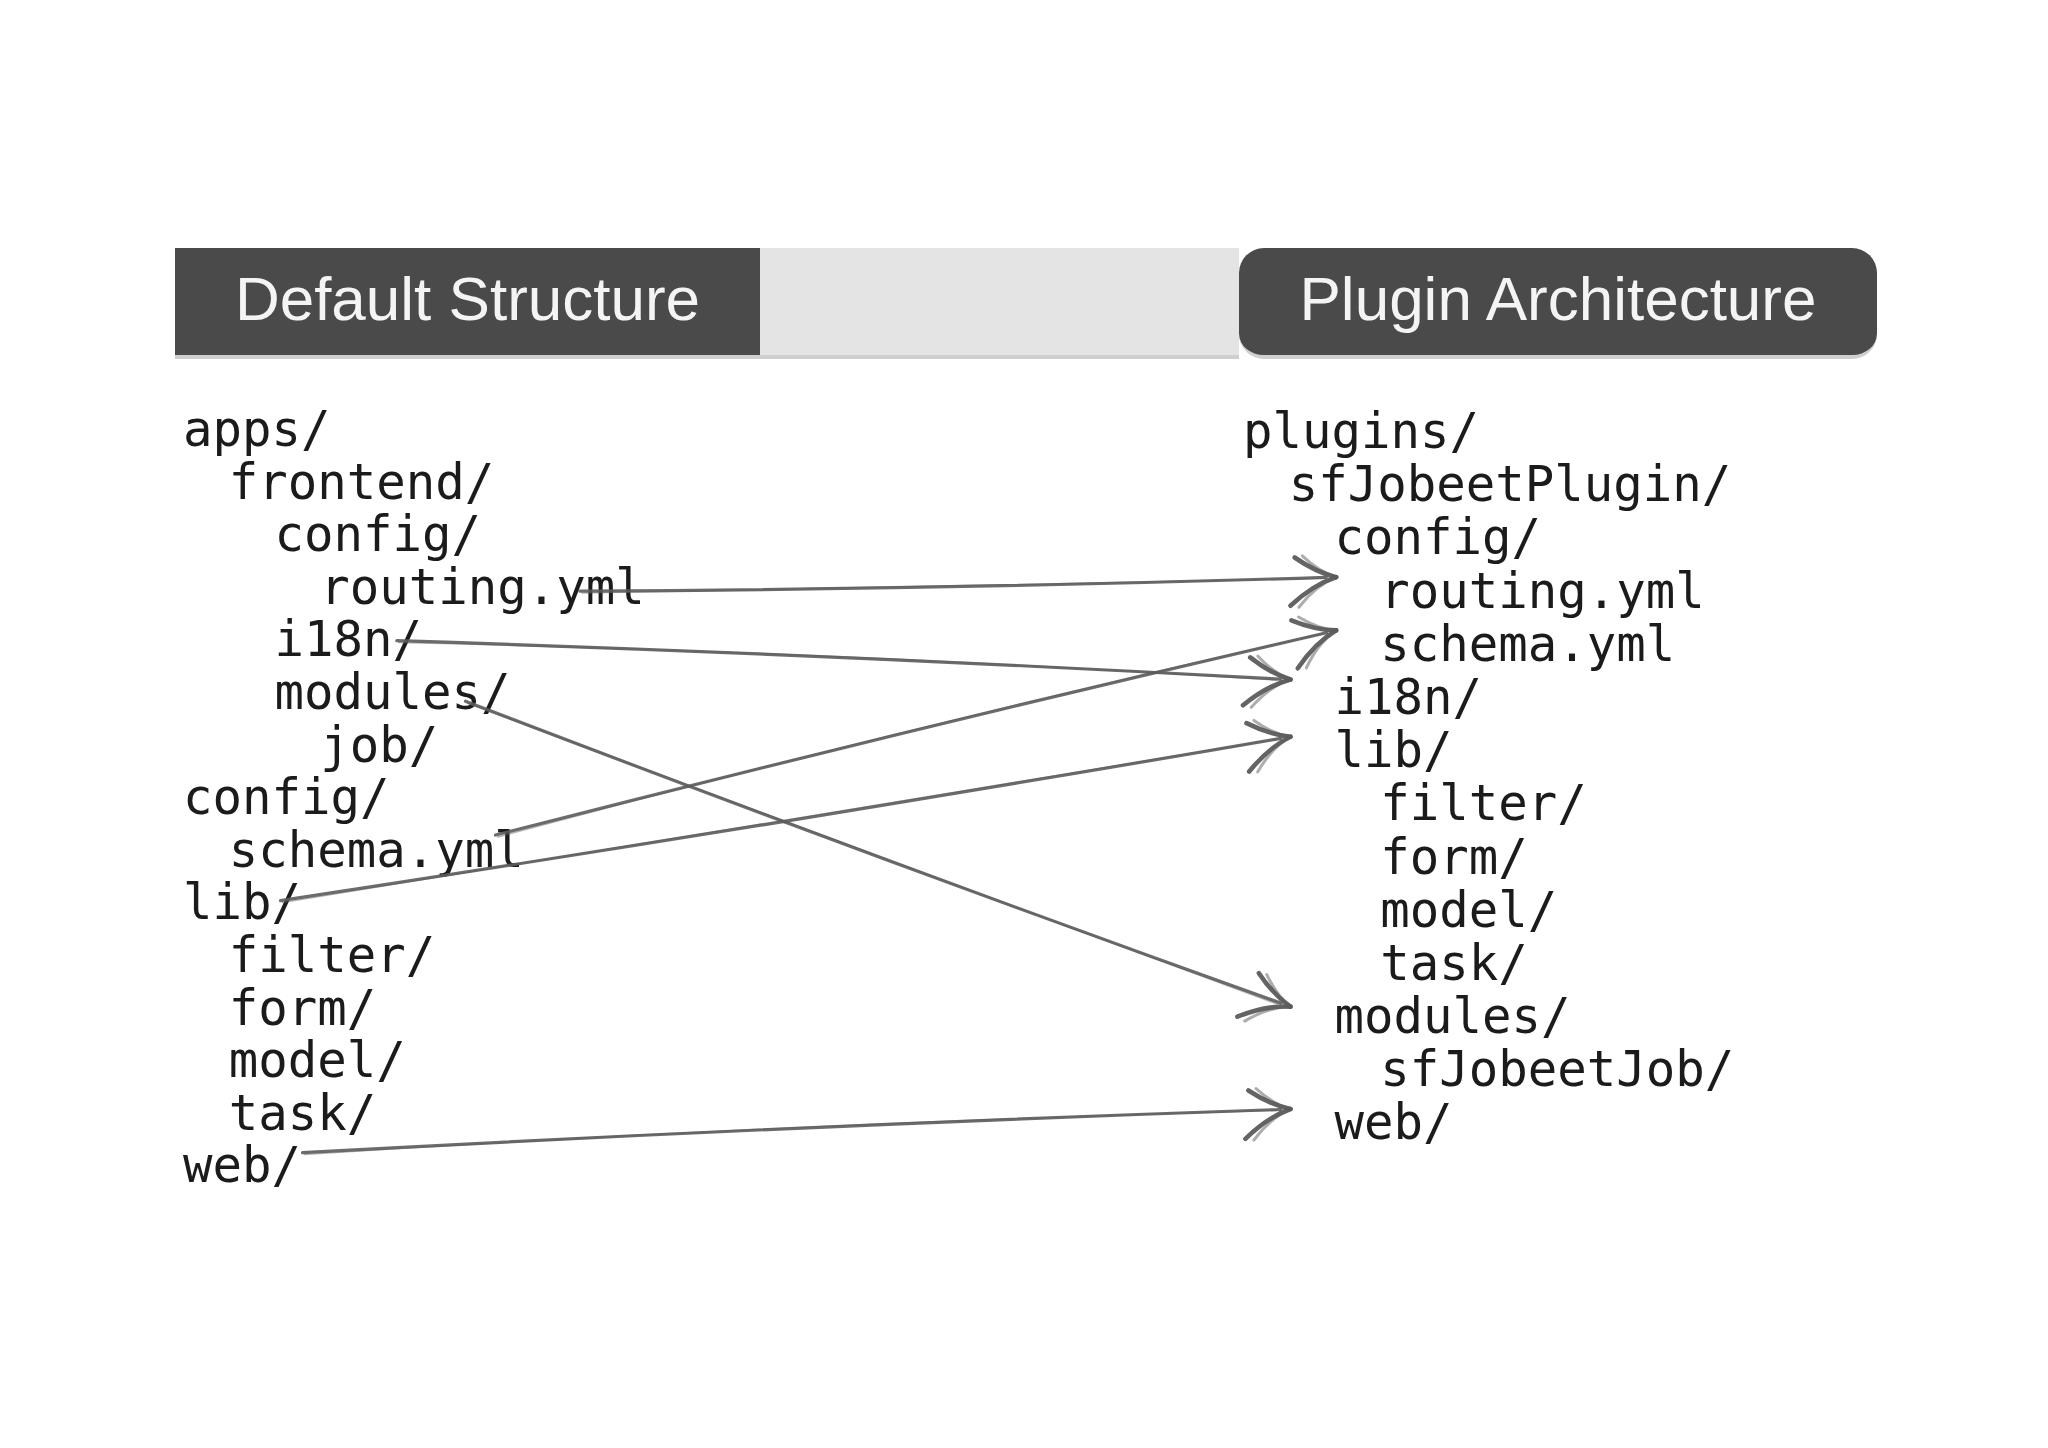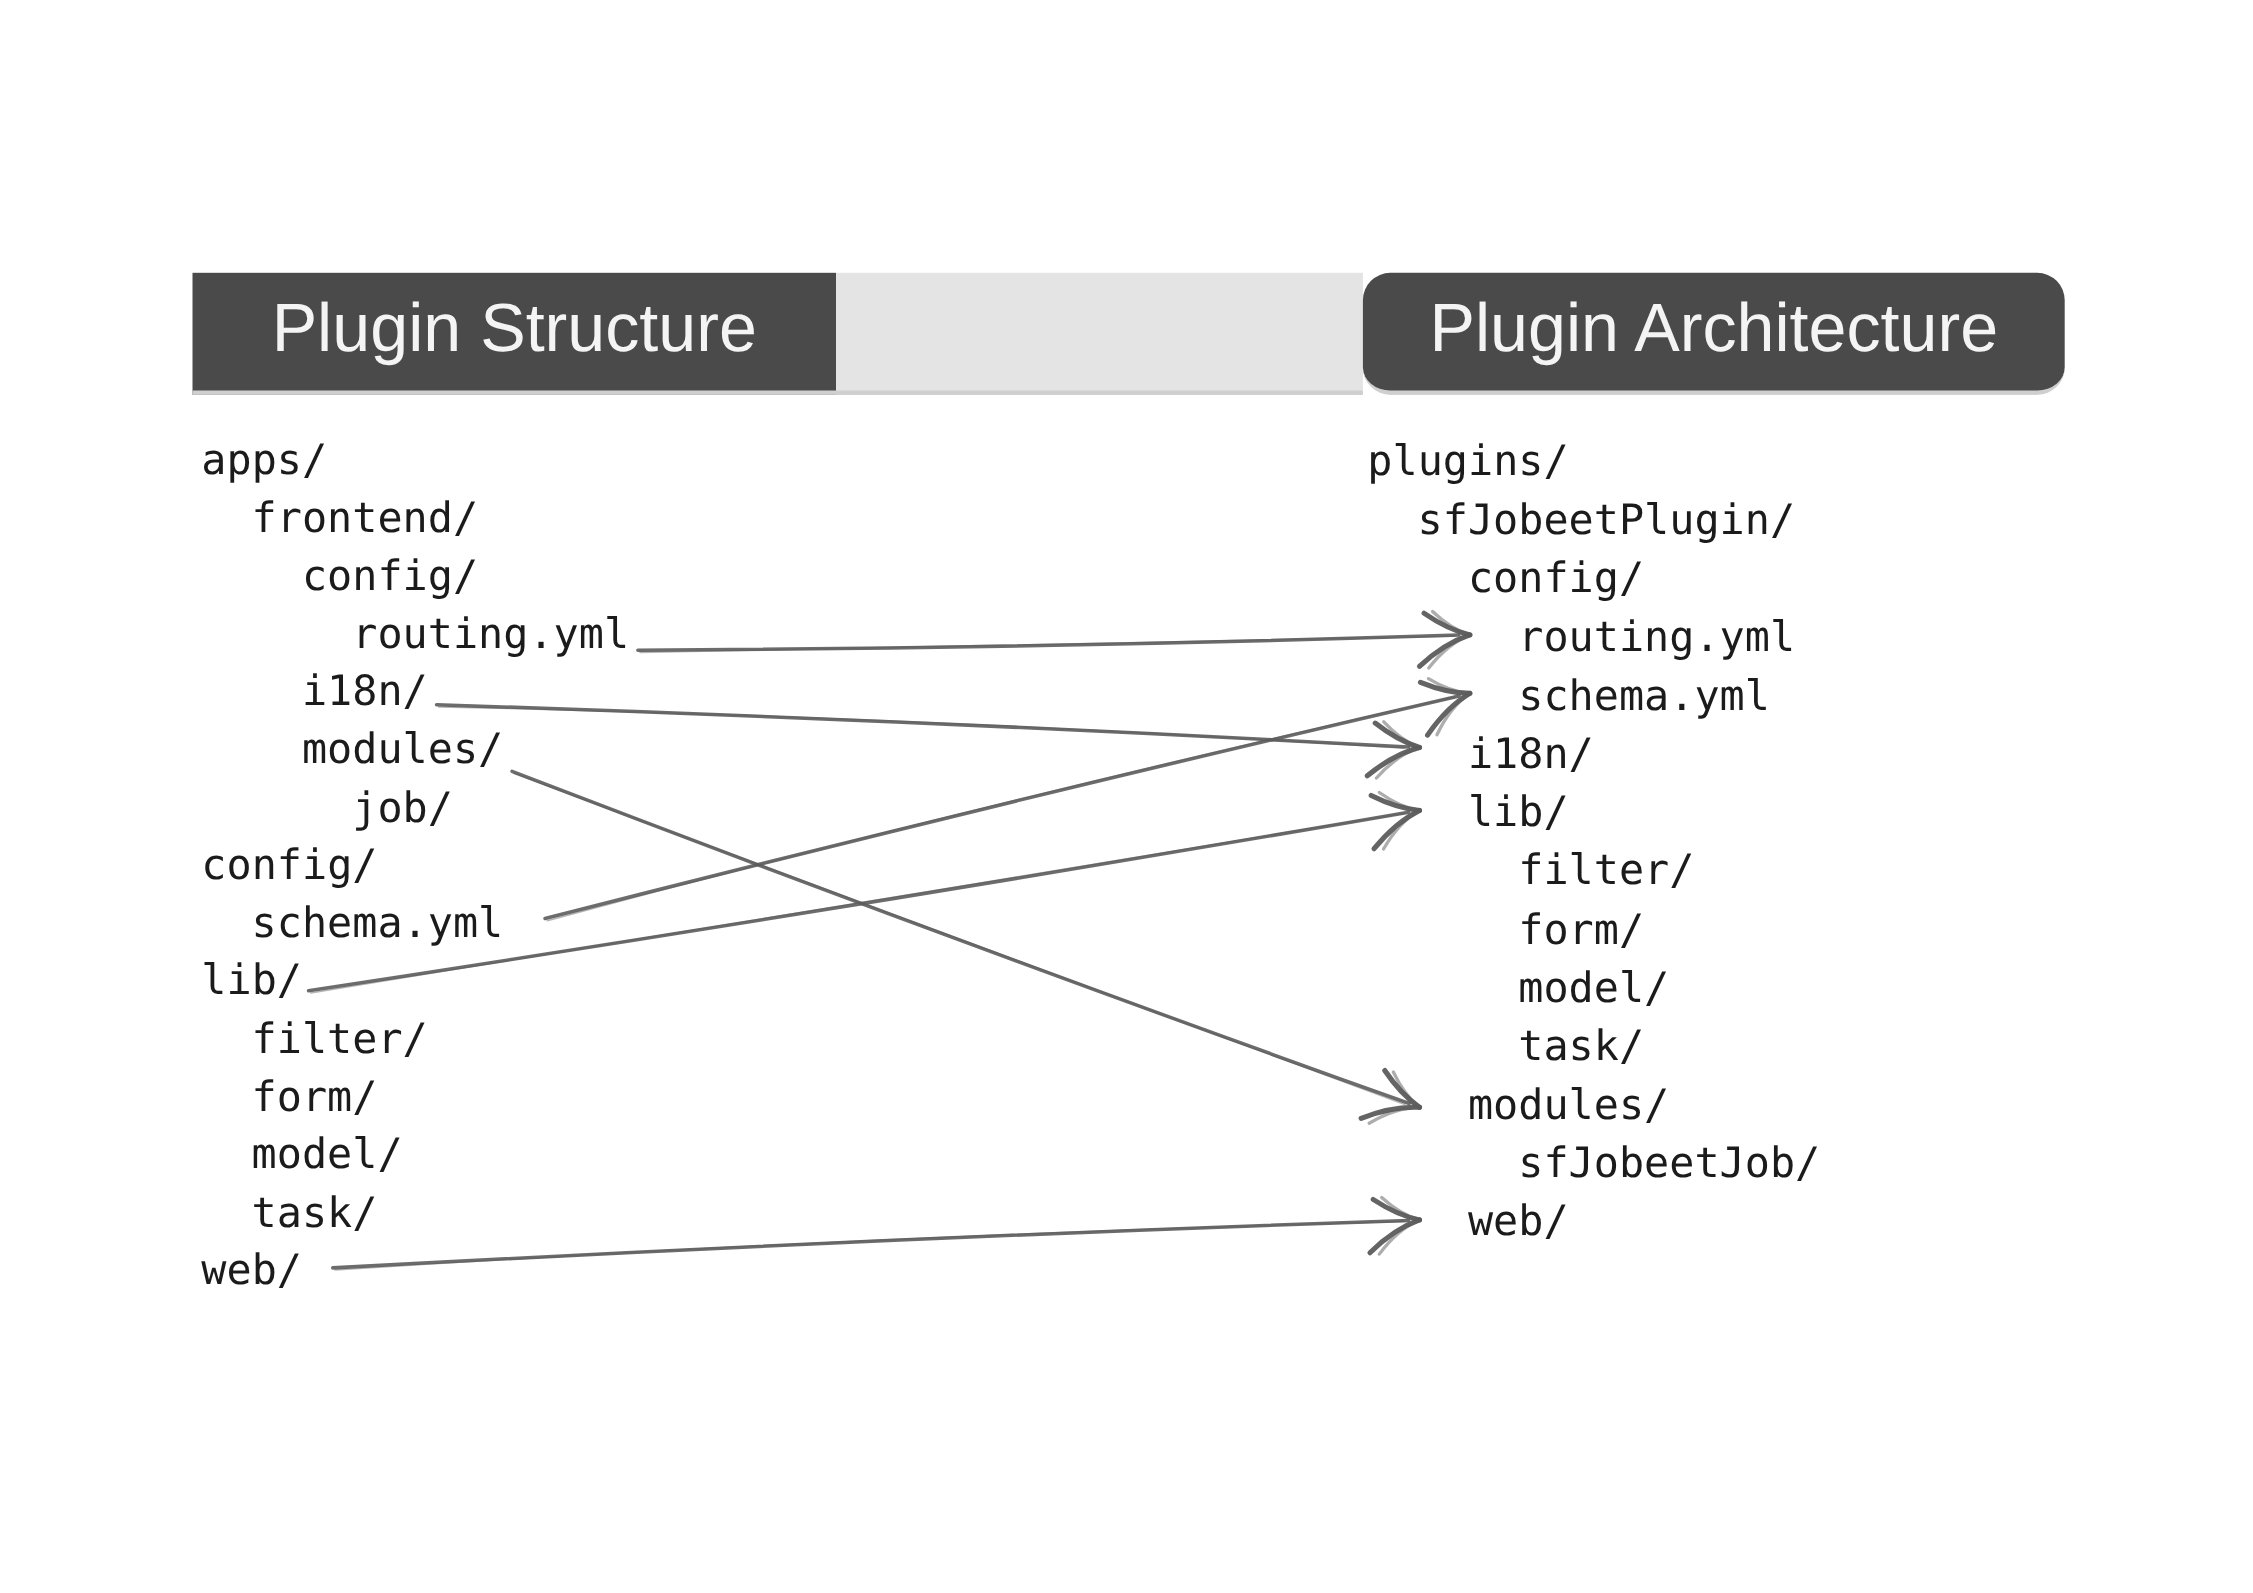--- a/index.html
+++ b/index.html
@@ -15,35 +15,35 @@
   .hdr-mid{background:#e4e4e4;}
   .hdr-title{
     color:#f4f4f4;font-size:62px;font-weight:400;letter-spacing:0px;
     white-space:nowrap;line-height:1;padding-bottom:6px;
   }
   #bar-left{left:175px;width:585px;}
   #bar-mid{left:760px;width:479px;}
   #bar-right{left:1239px;width:638px;border-radius:25px;}
   .tree{
     position:absolute;font-family:"DejaVu Sans Mono",monospace;
-    font-size:38px;color:#1b1b1b;white-space:pre;
+    font-size:49px;color:#1b1b1b;white-space:pre;margin-top:12px;
   }
   #left-tree{left:183px;top:392px;}
   #left-tree .tree-row{height:52.6px;line-height:52.6px;}
   #right-tree{left:1243px;top:393px;}
   #right-tree .tree-row{height:53.2px;line-height:53.2px;}
   .tree-label{display:inline-block;}
   #arrows-svg{position:absolute;left:0;top:0;pointer-events:none;}
 </style>
 </head>
 <body>
 
 <div id="canvas">
   <div id="bar-left" class="hdr hdr-dark">
-    <span class="hdr-title">Plugin Structure</span>
+    <span class="hdr-title">Default Structure</span>
   </div>
   <div id="bar-mid" class="hdr hdr-mid"></div>
   <div id="bar-right" class="hdr hdr-dark">
     <span class="hdr-title">Plugin Architecture</span>
   </div>
 
   <div id="left-tree" class="tree"><div class="tree-row" style="padding-left: 0px;"><span class="tree-label" style="color: rgb(27, 27, 27);">apps/</span></div><div class="tree-row" style="padding-left: 45.74px;"><span class="tree-label" style="color: rgb(27, 27, 27);">frontend/</span></div><div class="tree-row" style="padding-left: 91.48px;"><span class="tree-label" style="color: rgb(27, 27, 27);">config/</span></div><div class="tree-row" style="padding-left: 137.22px;"><span class="tree-label" style="color: rgb(27, 27, 27);">routing.yml</span></div><div class="tree-row" style="padding-left: 91.48px;"><span class="tree-label" style="color: rgb(27, 27, 27);">i18n/</span></div><div class="tree-row" style="padding-left: 91.48px;"><span class="tree-label" style="color: rgb(27, 27, 27);">modules/</span></div><div class="tree-row" style="padding-left: 137.22px;"><span class="tree-label" style="color: rgb(27, 27, 27);">job/</span></div><div class="tree-row" style="padding-left: 0px;"><span class="tree-label" style="color: rgb(27, 27, 27);">config/</span></div><div class="tree-row" style="padding-left: 45.74px;"><span class="tree-label" style="color: rgb(27, 27, 27);">schema.yml</span></div><div class="tree-row" style="padding-left: 0px;"><span class="tree-label" style="color: rgb(27, 27, 27);">lib/</span></div><div class="tree-row" style="padding-left: 45.74px;"><span class="tree-label" style="color: rgb(27, 27, 27);">filter/</span></div><div class="tree-row" style="padding-left: 45.74px;"><span class="tree-label" style="color: rgb(27, 27, 27);">form/</span></div><div class="tree-row" style="padding-left: 45.74px;"><span class="tree-label" style="color: rgb(27, 27, 27);">model/</span></div><div class="tree-row" style="padding-left: 45.74px;"><span class="tree-label" style="color: rgb(27, 27, 27);">task/</span></div><div class="tree-row" style="padding-left: 0px;"><span class="tree-label" style="color: rgb(27, 27, 27);">web/</span></div></div>
   <div id="right-tree" class="tree"><div class="tree-row" style="padding-left: 0px;"><span class="tree-label" style="color: rgb(27, 27, 27);">plugins/</span></div><div class="tree-row" style="padding-left: 45.74px;"><span class="tree-label" style="color: rgb(27, 27, 27);">sfJobeetPlugin/</span></div><div class="tree-row" style="padding-left: 91.48px;"><span class="tree-label" style="color: rgb(27, 27, 27);">config/</span></div><div class="tree-row" style="padding-left: 137.22px;"><span class="tree-label" style="color: rgb(27, 27, 27);">routing.yml</span></div><div class="tree-row" style="padding-left: 137.22px;"><span class="tree-label" style="color: rgb(27, 27, 27);">schema.yml</span></div><div class="tree-row" style="padding-left: 91.48px;"><span class="tree-label" style="color: rgb(27, 27, 27);">i18n/</span></div><div class="tree-row" style="padding-left: 91.48px;"><span class="tree-label" style="color: rgb(27, 27, 27);">lib/</span></div><div class="tree-row" style="padding-left: 137.22px;"><span class="tree-label" style="color: rgb(27, 27, 27);">filter/</span></div><div class="tree-row" style="padding-left: 137.22px;"><span class="tree-label" style="color: rgb(27, 27, 27);">form/</span></div><div class="tree-row" style="padding-left: 137.22px;"><span class="tree-label" style="color: rgb(27, 27, 27);">model/</span></div><div class="tree-row" style="padding-left: 137.22px;"><span class="tree-label" style="color: rgb(27, 27, 27);">task/</span></div><div class="tree-row" style="padding-left: 91.48px;"><span class="tree-label" style="color: rgb(27, 27, 27);">modules/</span></div><div class="tree-row" style="padding-left: 137.22px;"><span class="tree-label" style="color: rgb(27, 27, 27);">sfJobeetJob/</span></div><div class="tree-row" style="padding-left: 91.48px;"><span class="tree-label" style="color: rgb(27, 27, 27);">web/</span></div></div>
 
   <svg id="arrows-svg" width="2048" height="1448">

